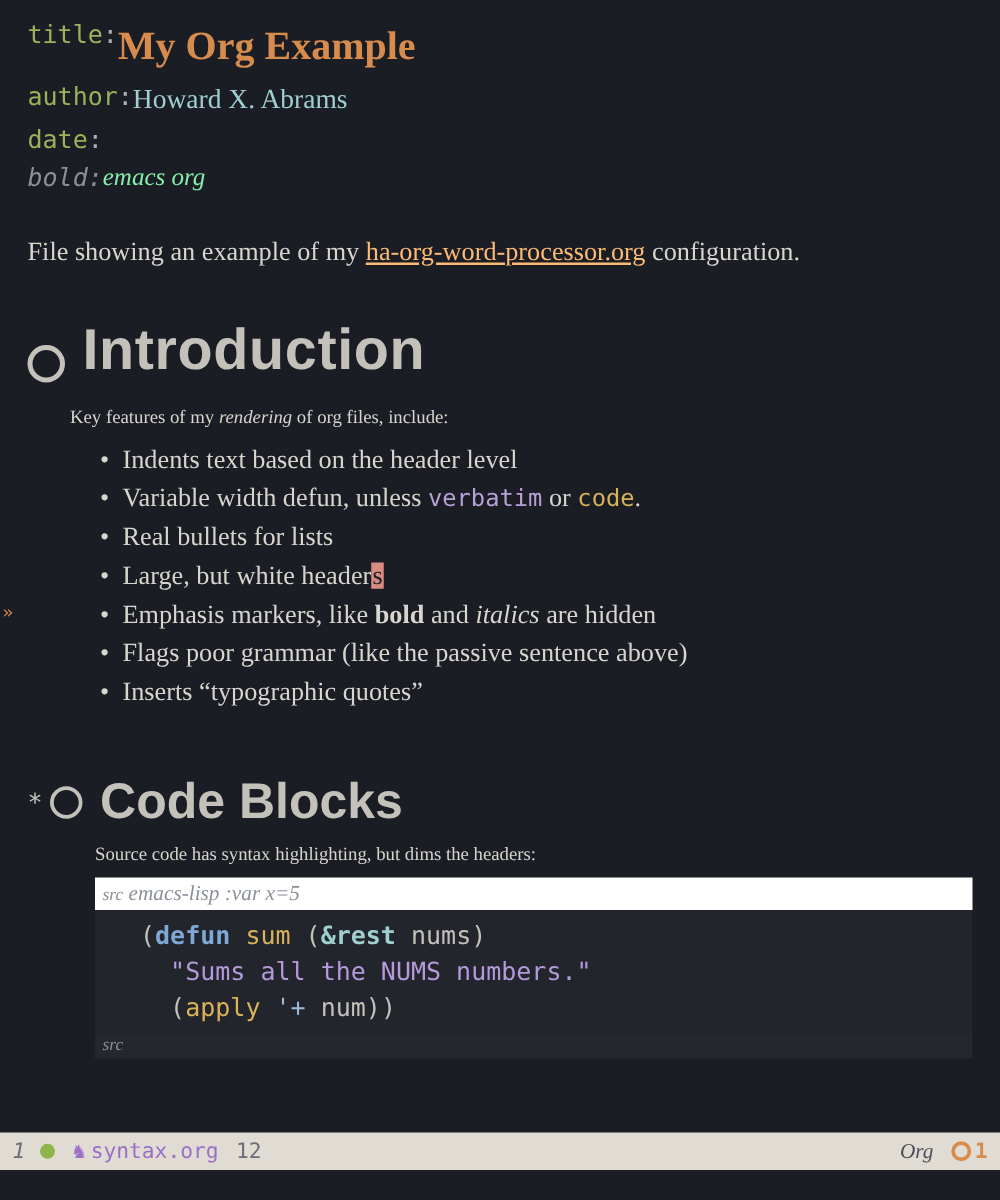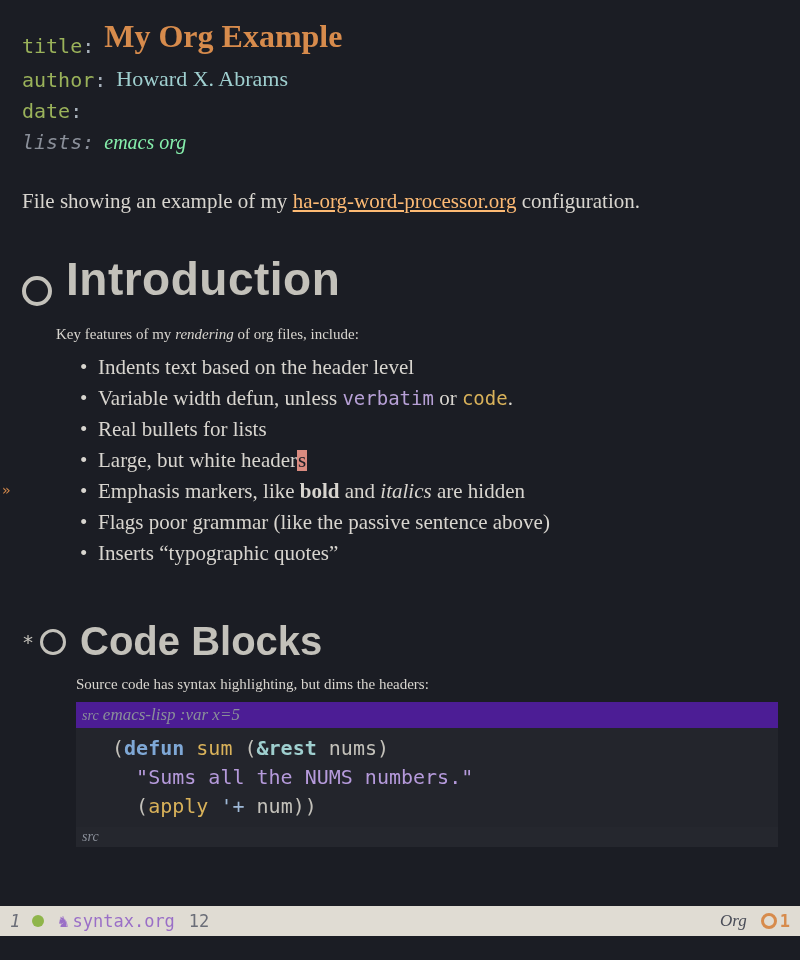--- a/index.html
+++ b/index.html
@@ -1,17 +1,17 @@
 <!DOCTYPE html>
 <html><head>
 <meta charset="utf-8">
 <style>
   html,body{margin:0;padding:0;width:800px;height:960px;background:#1b1d24;color:#d8d5cf;font-family:Georgia,"Times New Roman",serif;overflow:hidden}
   .buffer{padding:12px 22px 0 22px}
-  .meta-line{font-family:"Menlo","Consolas",monospace;font-size:20px;line-height:1.55;display:flex;align-items:flex-end;gap:10px}
+  .meta-line{font-family:"Menlo","Consolas",monospace;font-size:20px;line-height:1.55;display:flex;align-items:flex-start;}
   .meta-key{color:#9ab25a}
   .meta-colon{color:#a7b1bb}
   .title-val{color:#d78b4c;font-family:Georgia,serif;font-size:32px;font-weight:700}
   .author-val{color:#9fcfcf;font-family:Georgia,serif;font-size:22px}
   .date-val{color:#d6d2cb;font-family:Georgia,serif;font-size:22px}
   .tags-key{color:#8a8f99;font-style:italic}
   .tags-val{color:#86efac;font-family:Georgia,serif;font-size:20px;font-style:italic}
   .intro-para{margin:28px 0 36px 0;font-size:21px;line-height:1.45}
   .link{color:#fdba74;text-decoration:underline}
   .heading{display:flex;align-items:flex-end;gap:14px;margin:8px 0 18px 0}
@@ -27,21 +27,21 @@
   .codeword{font-family:"Menlo","Consolas",monospace;color:#d9b25a;font-size:19px}
   .cursor{display:inline-block;background:#d98b80;color:#1b1d24;padding:0 1px;font-size:21px;line-height:1}
   .bold{font-weight:700}
   .fringe-marker{position:absolute;left:4px;color:#d78b4c;font-family:monospace;font-size:14px}
   .pos-rel{position:relative}
   .heading2-row{display:flex;align-items:center;margin:50px 0 10px 0}
   .star{font-family:monospace;color:#c3c1ba;font-size:20px;margin-right:6px}
   .heading2-row .hollow{display:inline-block;width:26px;height:26px;border-radius:50%;border:3px solid #c3c1ba;box-sizing:border-box;margin-right:14px;flex-shrink:0}
   .heading2-row h1{margin:0;font-family:"Helvetica Neue",Arial,sans-serif;font-weight:800;font-size:40px;color:#c3c1ba}
   .code-intro{margin-left:54px}
-  .src-header{background:#4c1d95;margin-left:54px;margin-right:0;padding:3px 6px;font-family:Georgia,serif;font-style:italic;color:#8a8f99;font-size:17px}
+  .src-header{background:#ffffff;margin-left:54px;margin-right:0;padding:3px 6px;font-family:Georgia,serif;font-style:italic;color:#8a8f99;font-size:17px}
   .src-header .label{font-size:14px}
   .code-block{background:#23252c;margin-left:54px;padding:6px 10px 6px 36px;font-family:"Menlo","Consolas",monospace;font-size:20px;line-height:1.45;white-space:pre}
   .paren{color:#c3c1ba}
   .kw{color:#7fa8d6;font-weight:600}
   .fn{color:#d9b25a}
   .amp{color:#9fcfcf;font-weight:600}
   .arg{color:#c3c1ba}
   .str{color:#b59adb}
   .sym{color:#9fb9d8}
   .src-footer{background:#25272e;margin-left:54px;padding:2px 6px;font-family:Georgia,serif;font-style:italic;color:#8a8f99;font-size:14px}
@@ -67,21 +67,21 @@
     <span class="title-val">My Org Example</span>
   </div>
   <div class="meta-line">
     <span><span class="meta-key">author</span><span class="meta-colon">:</span></span>
     <span class="author-val">Howard X. Abrams</span>
   </div>
   <div class="meta-line">
     <span><span class="meta-key">date</span><span class="meta-colon">:</span></span>
   </div>
   <div class="meta-line">
-    <span class="tags-key">lists:</span>
+    <span class="tags-key">bold:</span>
     <span class="tags-val">emacs org</span>
   </div>
 
   <p class="intro-para">
     <span>File showing an example of my </span><a class="link">ha-org-word-processor.org</a><span> configuration.</span>
   </p>
 
   <div class="heading">
     <span class="bullet"></span>
     <h1>Introduction</h1>

